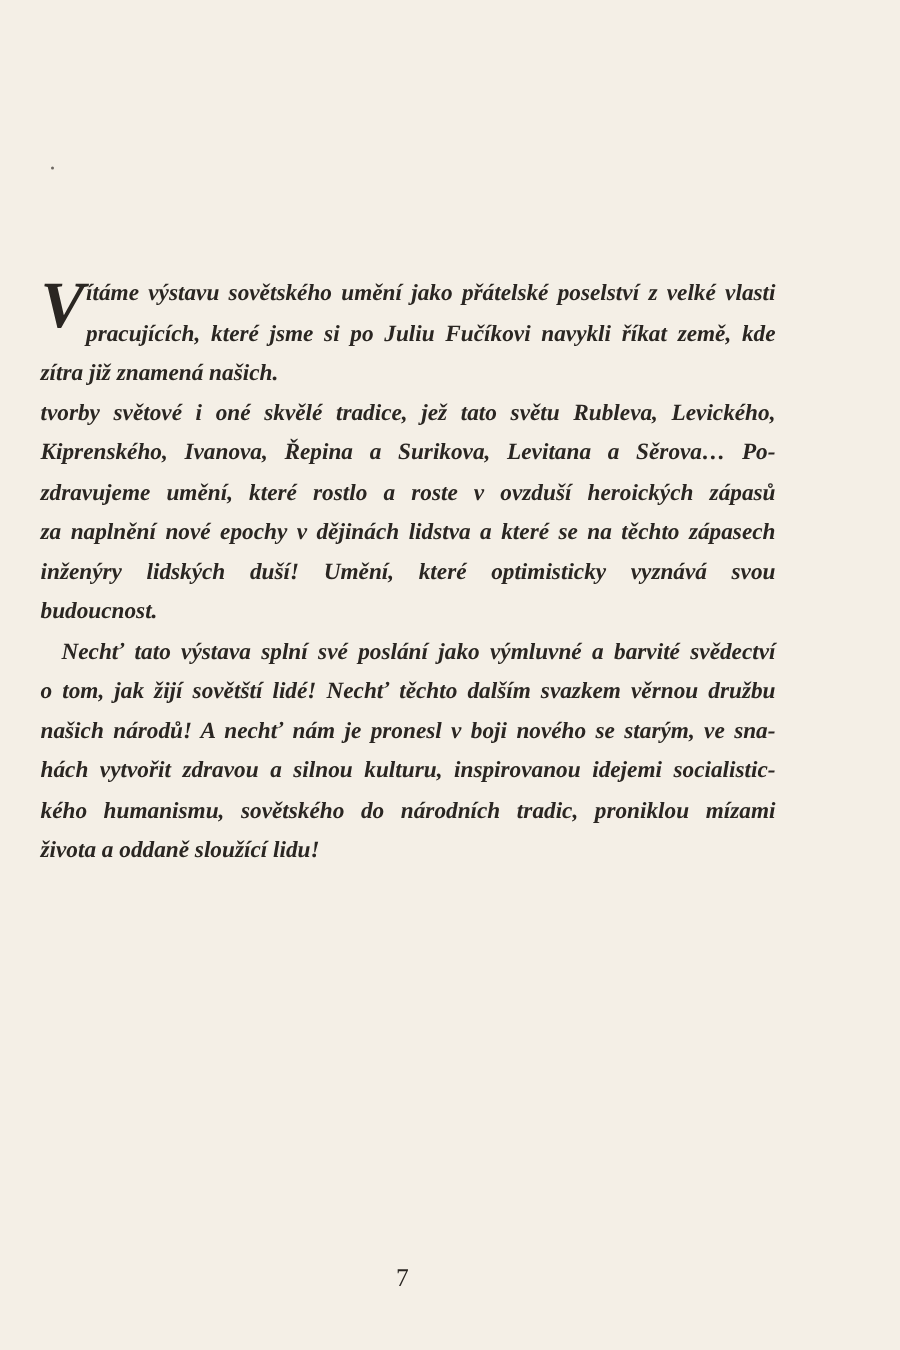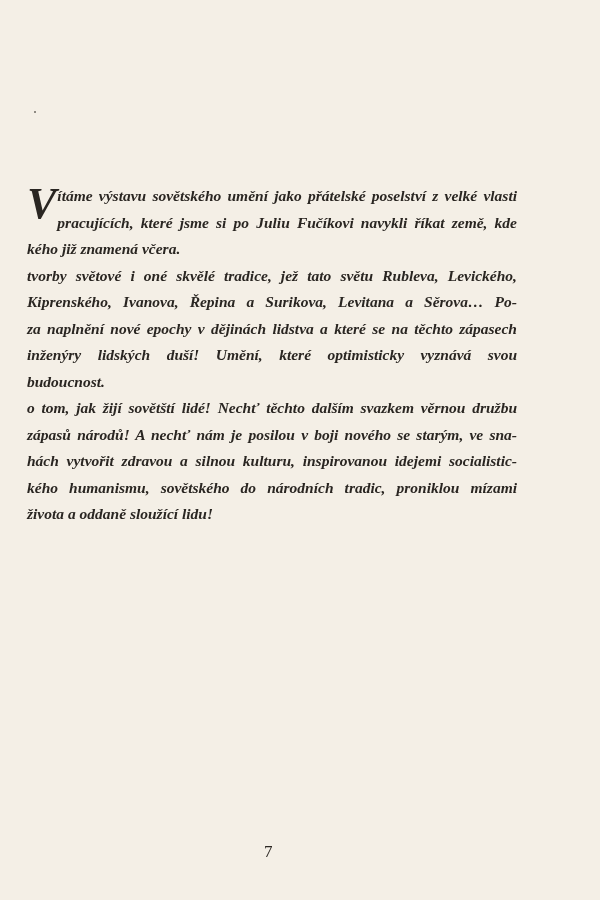--- a/index.html
+++ b/index.html
@@ -46,31 +46,33 @@
 </head>
 <body>
 
 <div class="speck"></div>
 
 <div class="text">
   <div>
     <span class="drop">V</span>
     <span class="line">ítáme výstavu sovětského umění jako přátelské poselství z velké vlasti</span>
     <span class="line">pracujících, které jsme si po Juliu Fučíkovi navykli říkat země, kde</span>
-    <span class="line last">kého již znamená včera.</span>
+    <span class="line last">zítra již znamená našich.</span>
   </div>
   <div>
     <span class="line">tvorby světové i oné skvělé tradice, jež tato světu Rubleva, Levického,</span>
     <span class="line">Kiprenského, Ivanova, Řepina a Surikova, Levitana a Sěrova… Po-</span>
+    <span class="line">zdravujeme umění, které rostlo a roste v ovzduší heroických zápasů</span>
     <span class="line">za naplnění nové epochy v dějinách lidstva a které se na těchto zápasech</span>
     <span class="line">inženýry lidských duší! Umění, které optimisticky vyznává svou</span>
     <span class="line last">budoucnost.</span>
   </div>
   <div>
+    <span class="line indent">Nechť tato výstava splní své poslání jako výmluvné a barvité svědectví</span>
     <span class="line">o tom, jak žijí sovětští lidé! Nechť těchto dalším svazkem věrnou družbu</span>
-    <span class="line">zápasů národů! A nechť nám je posilou v boji nového se starým, ve sna-</span>
+    <span class="line">našich národů! A nechť nám je pronesl v boji nového se starým, ve sna-</span>
     <span class="line">hách vytvořit zdravou a silnou kulturu, inspirovanou idejemi socialistic-</span>
     <span class="line">kého humanismu, sovětského do národních tradic, proniklou mízami</span>
     <span class="line last">života a oddaně sloužící lidu!</span>
   </div>
 </div>
 
 <div class="pagenum">7</div>
 
 </body></html>

